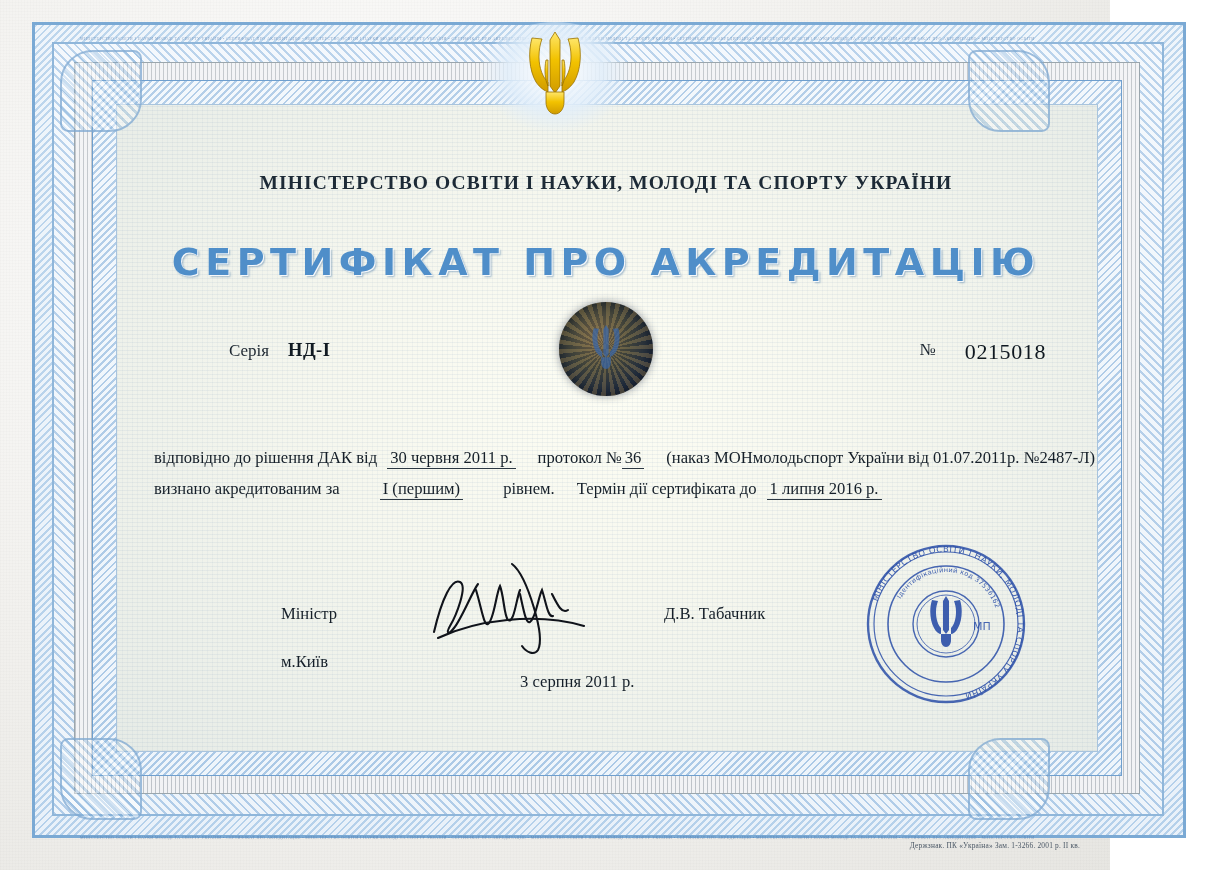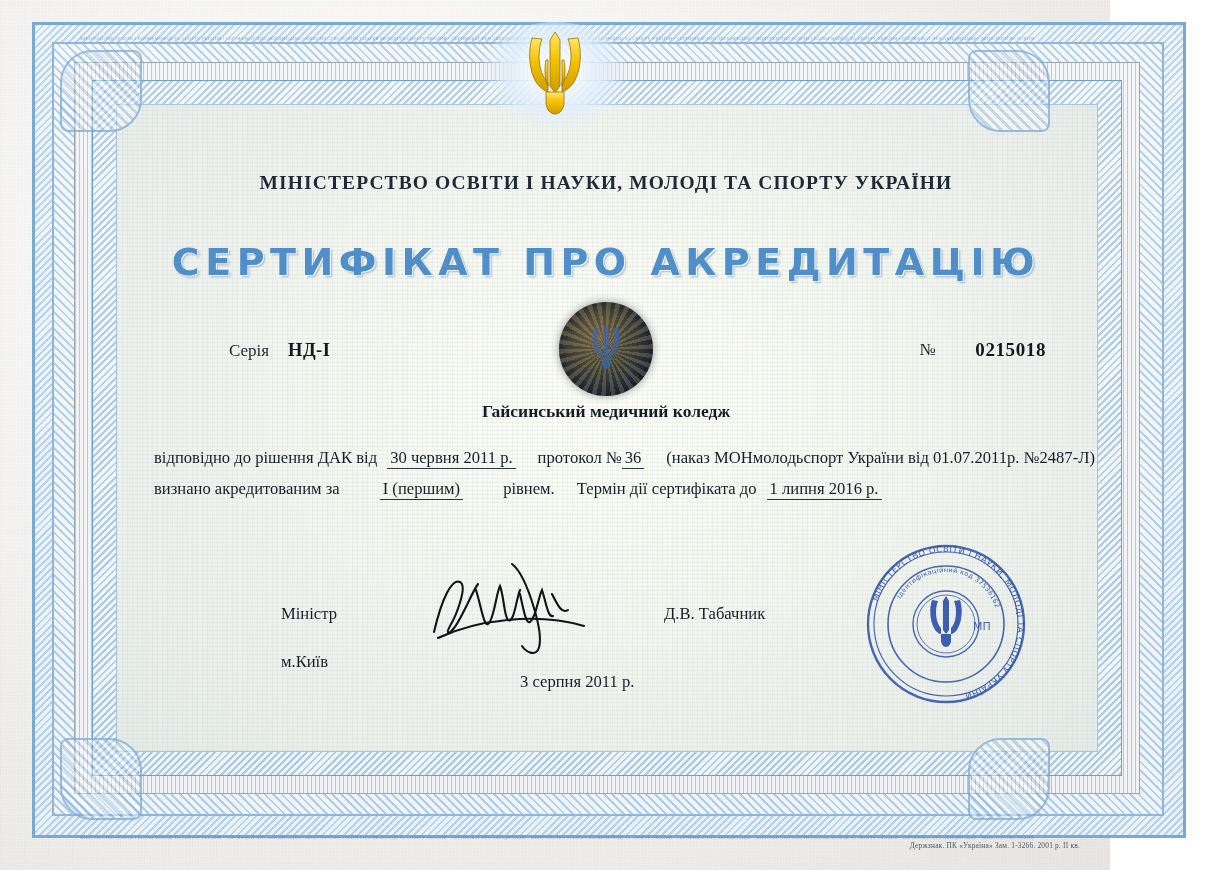--- a/index.html
+++ b/index.html
@@ -250,22 +250,22 @@
     position: absolute;
     right: 160px;
     top: 236px;
     font-size: 17px;
     color: #1c2630;
   }
   .num-value {
     position: absolute;
     right: 50px;
     top: 235px;
-    font-size: 19px;
-    font-weight: 700;
+    font-size: 22px;
+    font-weight: 400;
     color: #0f1820;
     letter-spacing: .6px;
   }
 
   .institution {
     position: absolute;
     top: 297px;
     width: 100%;
     text-align: center;
     font-size: 17.5px;
@@ -423,21 +423,20 @@
           <path fill="#3a66a8" opacity="0.85" d="M22 62 L40 62 L40 72 C40 79 36 84 31 84 C26 84 22 79 22 72 Z"></path>
         </svg>
       </span>
     </div>
 
     <div class="serial-label">Серія</div>
     <div class="serial-value">НД-І</div>
     <div class="num-sign">№</div>
     <div class="num-value">0215018</div>
 
-    <div class="institution">Гайсинський медичний коледж</div>
 
     <div class="body-lines">
       <div class="line">
         <span>відповідно до рішення ДАК  від</span><span class="sp-s"></span><span class="u">30 червня 2011 р.</span><span class="sp-m"></span><span>протокол №</span><span class="u">36</span><span class="sp-m"></span><span>(наказ МОНмолодьспорт України від 01.07.2011р. №2487-Л)</span>
       </div>
       <div class="line">
         <span>визнано акредитованим  за</span><span class="sp-l"></span><span class="u">І (першим)</span><span class="sp-l"></span><span>рівнем.</span><span class="sp-m"></span><span>Термін дії сертифіката до</span><span class="sp-s"></span><span class="u">1 липня 2016 р.</span>
       </div>
     </div>
 

